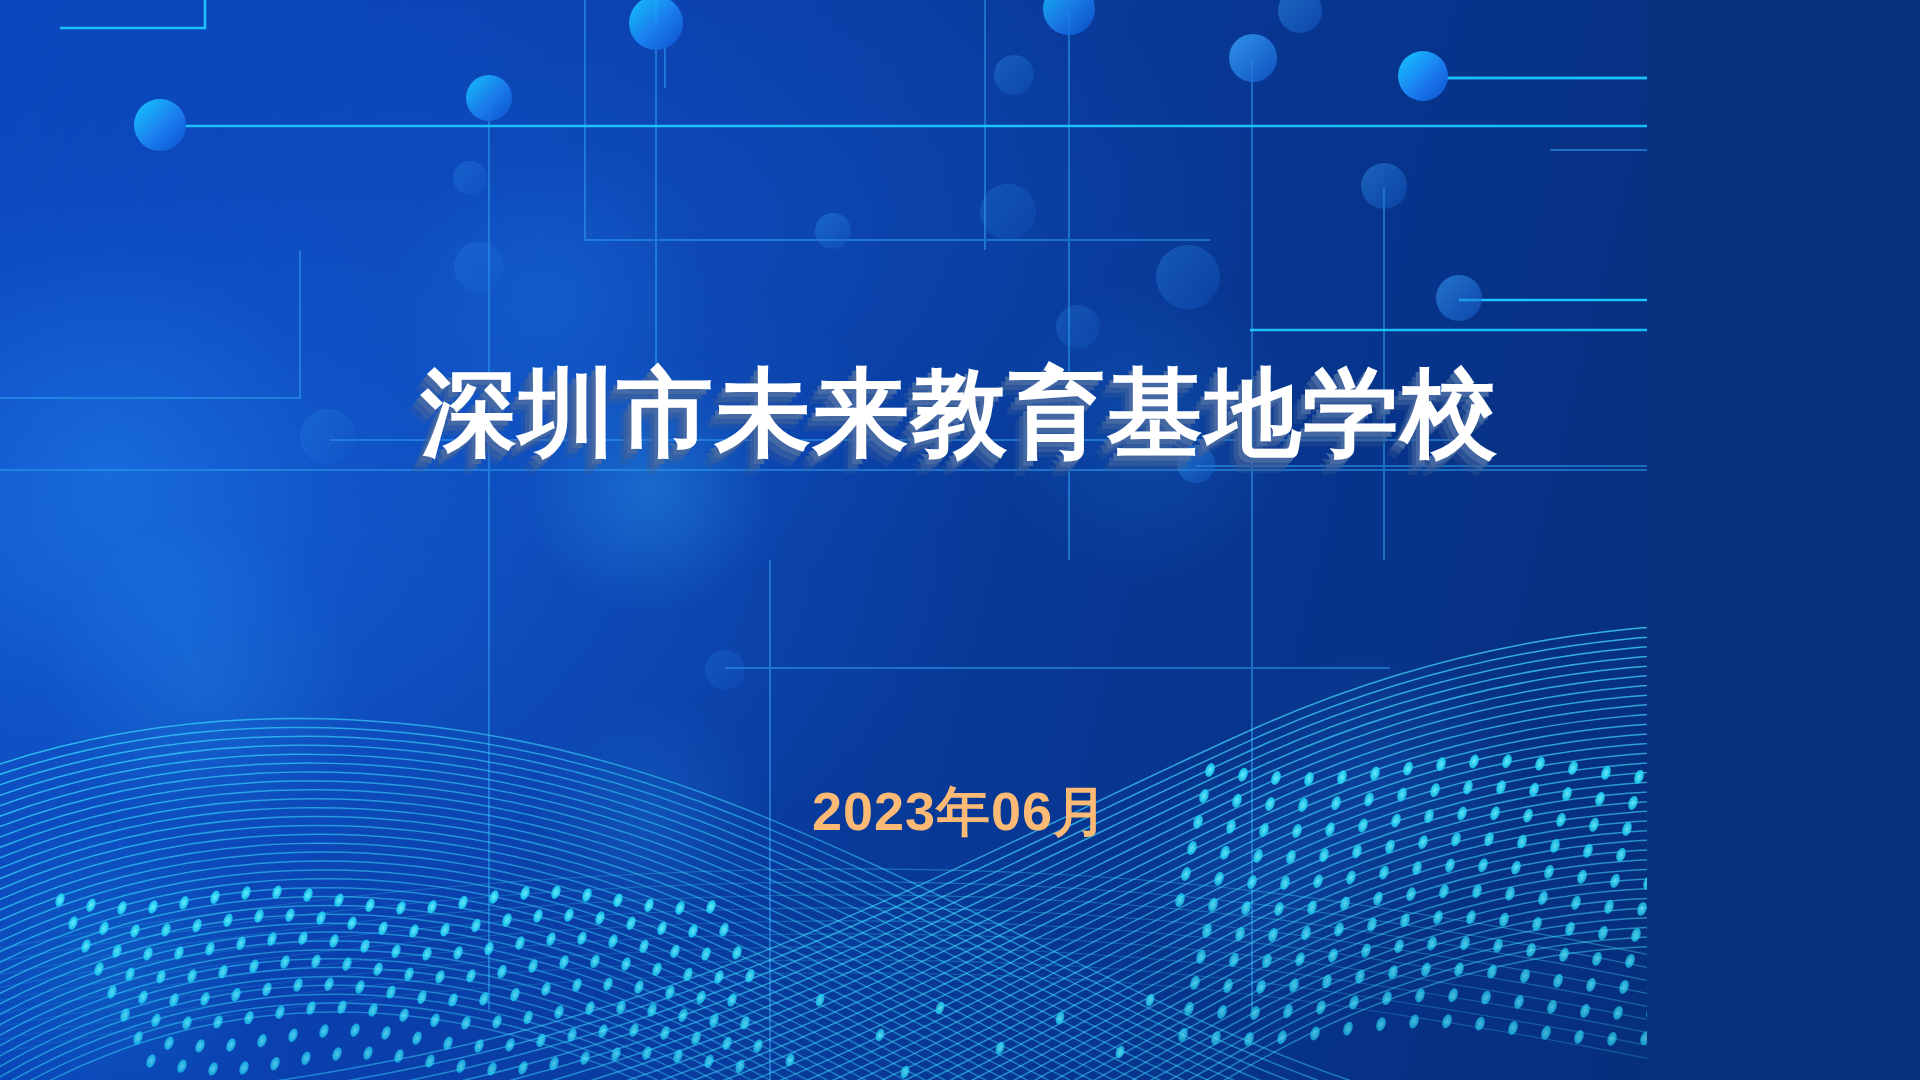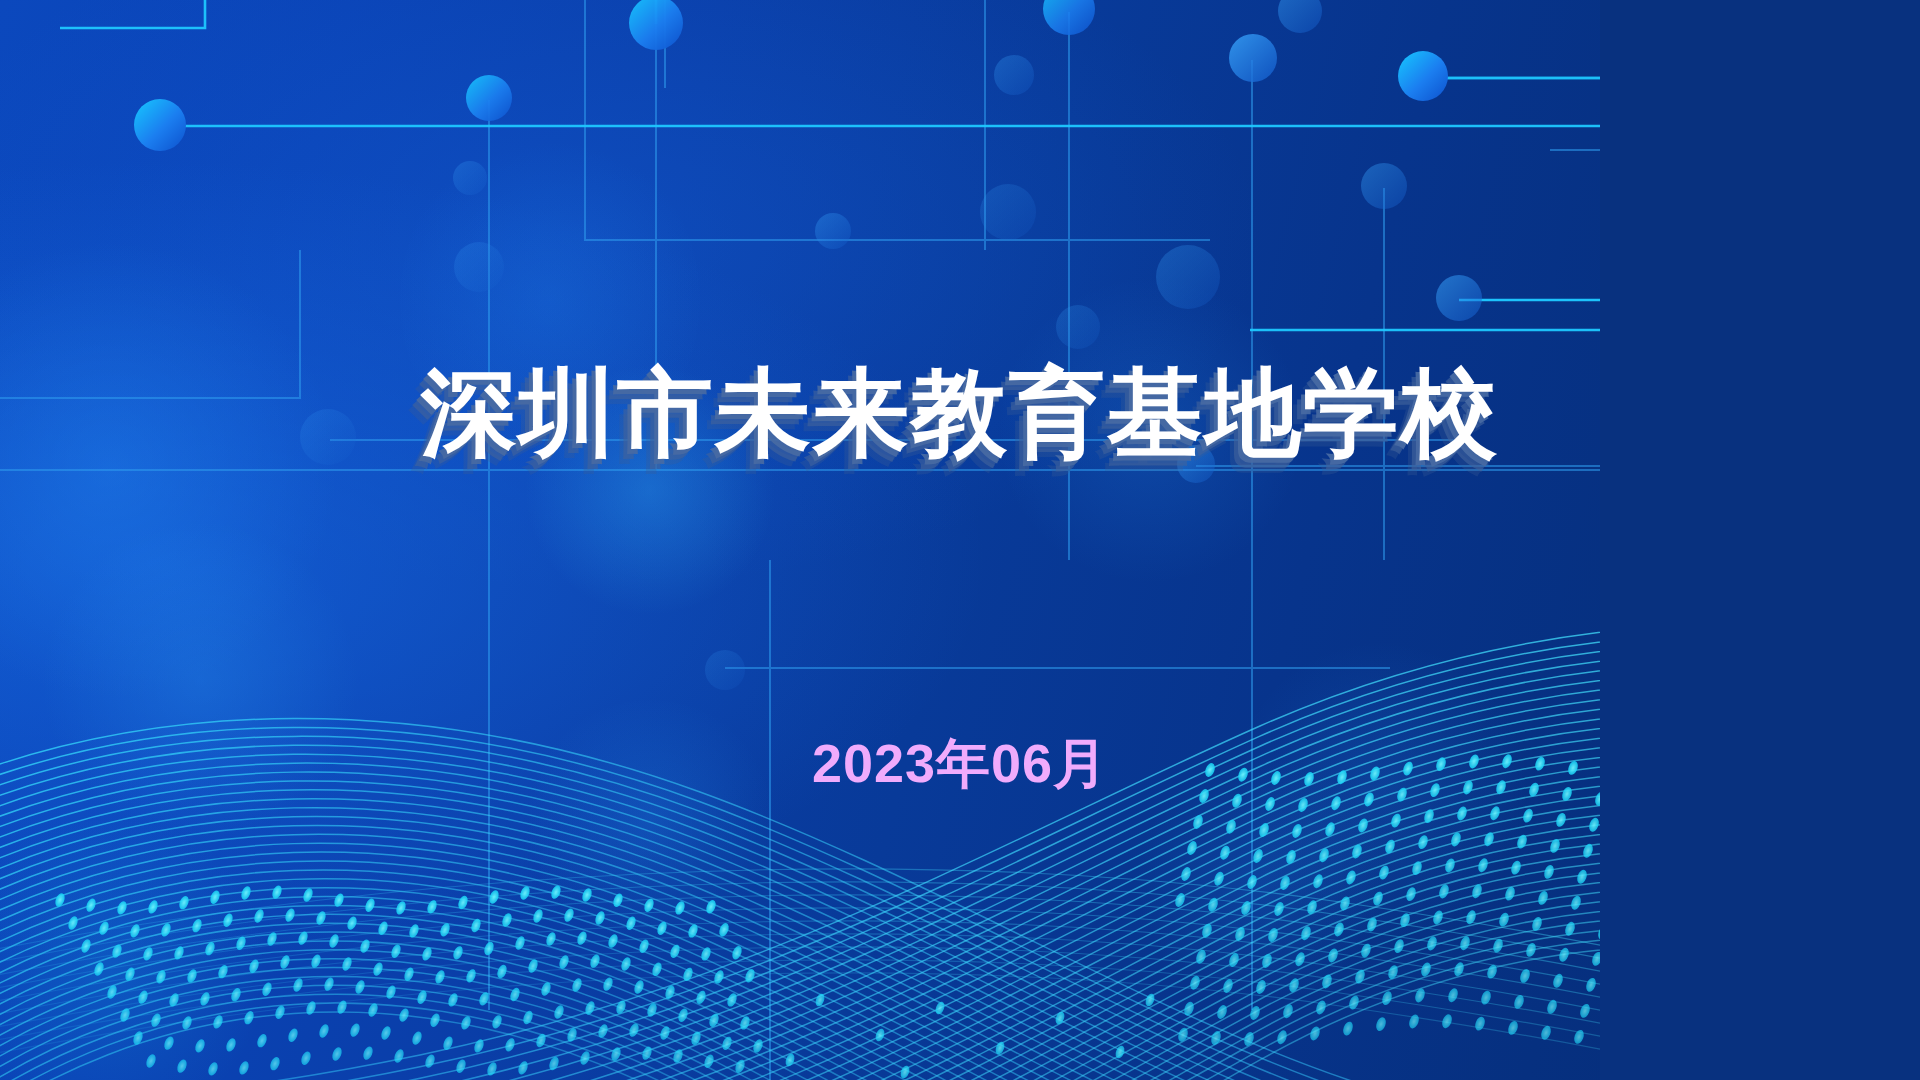--- a/index.html
+++ b/index.html
@@ -8,20 +8,21 @@
     padding: 0;
     background: #08317f;
   }
   #slide {
     position: relative;
     width: 1600px;
     height: 1080px;
     overflow: hidden;
     font-family: "Liberation Sans", "DejaVu Sans", sans-serif;
     background: #0a44b4;
+    padding-left: 47px;
   }
   .layer {
     position: absolute;
     left: 0; top: 0;
     width: 1920px;
     height: 1080px;
   }
   #bg-base {
     background:
       radial-gradient(ellipse 70% 60% at 8% 52%, rgba(25,110,230,0.55) 0%, rgba(25,110,230,0.0) 62%),
@@ -51,24 +52,24 @@
     letter-spacing: 2px;
     white-space: nowrap;
     text-shadow:
       -4px 5px 0 rgba(72,106,163,0.92),
       -8px 10px 0 rgba(64,98,156,0.62),
       -12px 15px 0 rgba(58,92,150,0.30);
   }
   #subtitle {
     position: absolute;
     left: 0;
-    top: 728px;
+    top: 776px;
     width: 1920px;
     text-align: center;
-    color: #f0abfc;
+    color: #fdba74;
     font-size: 54px;
     font-weight: bold;
     letter-spacing: 1px;
     z-index: 40;
   }
 </style>
 </head>
 <body>
 
 <div id="slide">

